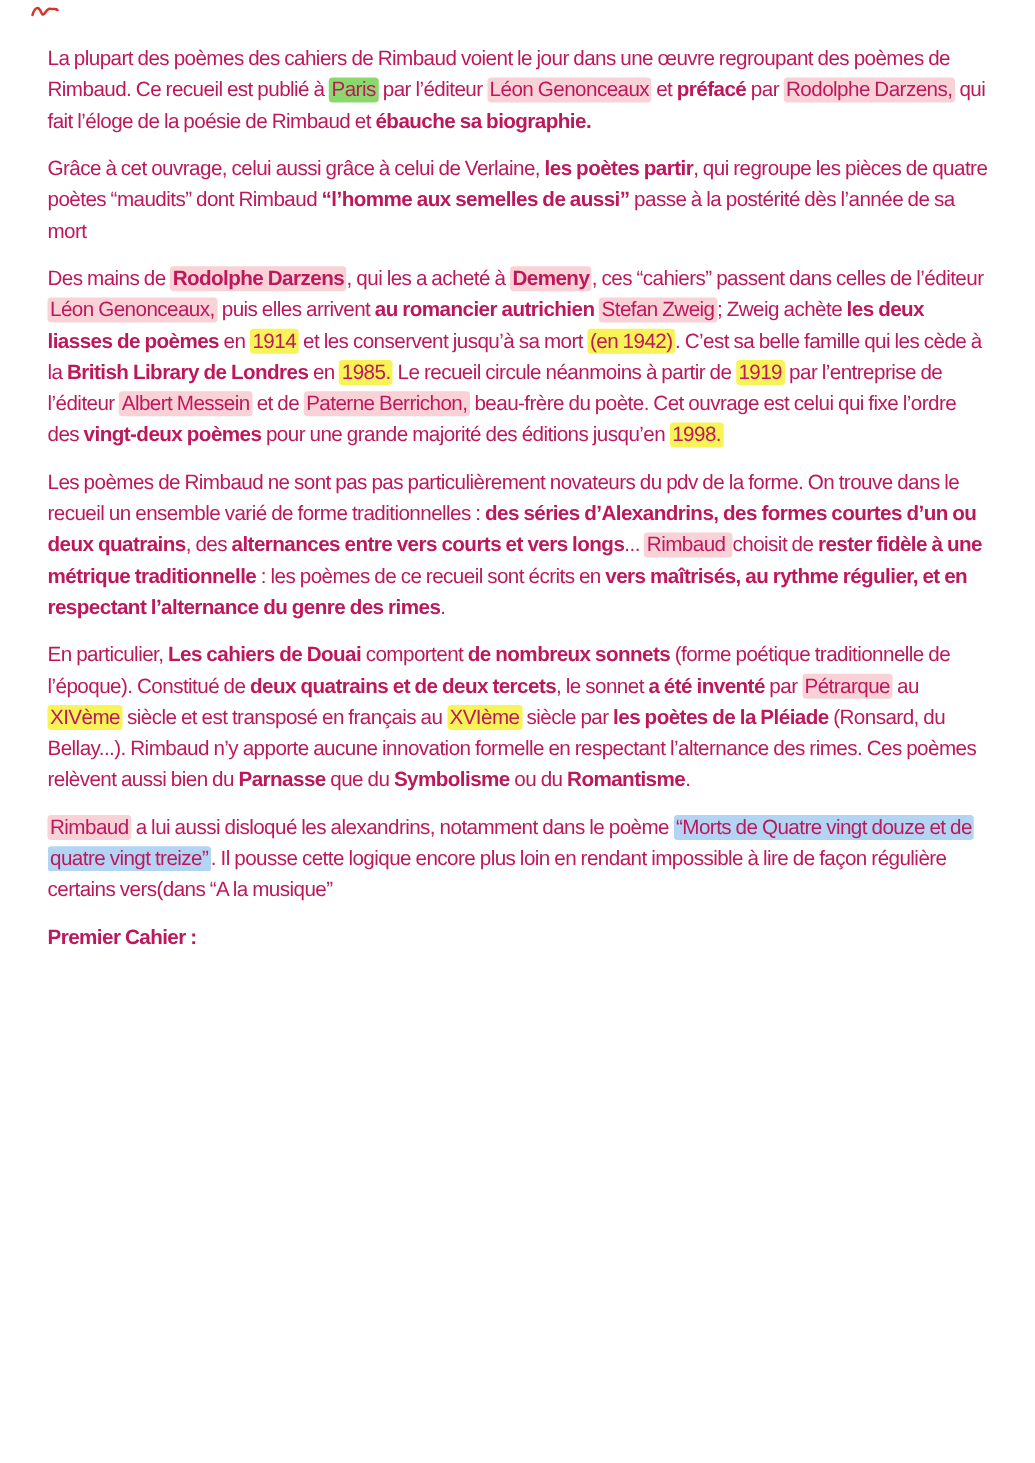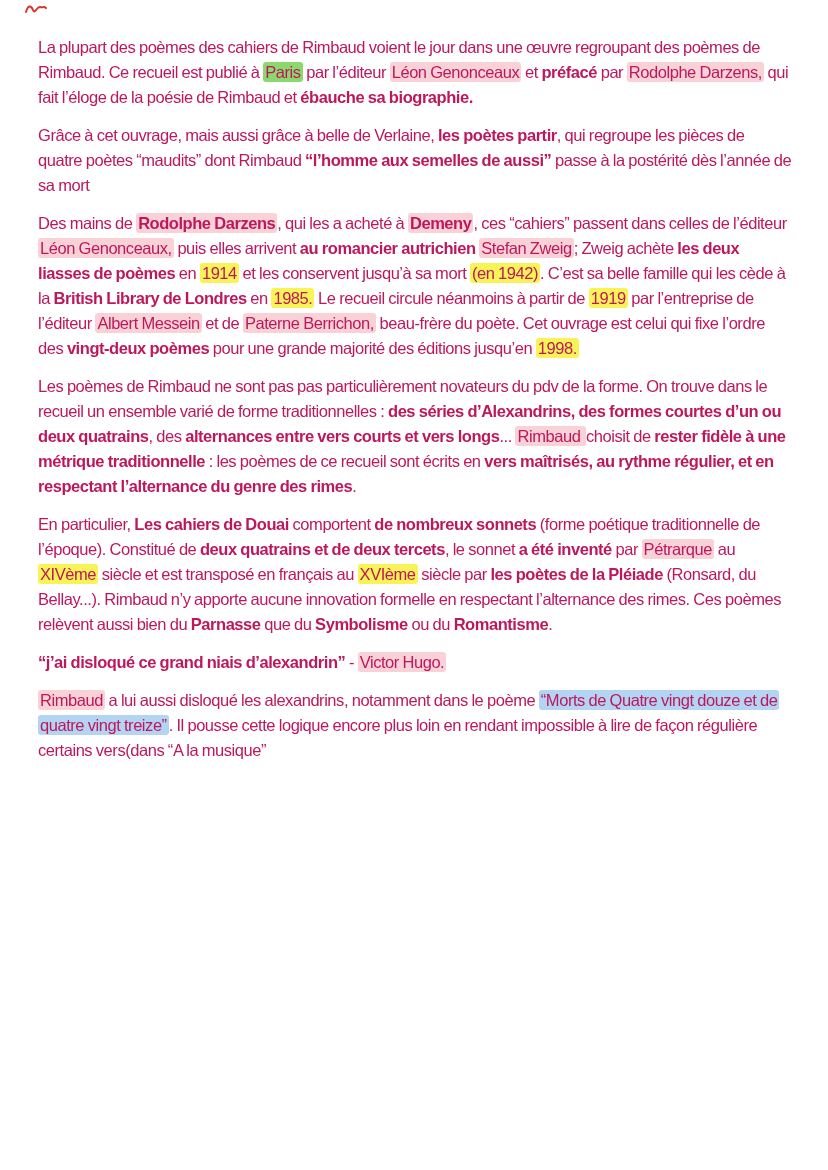--- a/index.html
+++ b/index.html
@@ -55,21 +55,21 @@
 <div class="page">
 
   <div class="pen-mark">
     <svg width="24" height="16" viewBox="0 0 24 16" xmlns="http://www.w3.org/2000/svg">
       <path d="M2 10 C4 3, 7 3, 9 8 C11 13, 13 4, 16 5 C18 6, 20 4, 22 6" fill="none" stroke-width="2" stroke-linecap="round" class="pen-stroke" stroke="#d7362c"></path>
     </svg>
   </div>
 
   <div class="content" style="color: #be185d;">
       <div class="para"><span>La plupart des poèmes des cahiers de Rimbaud voient le jour dans une œuvre regroupant des poèmes de Rimbaud. Ce recueil est publié à </span><span class="hl" style="background-color: rgb(139, 217, 110);">Paris</span><span> par l’éditeur </span><span class="hl" style="background-color: rgb(249, 210, 216);">Léon Genonceaux</span><span> et </span><span class="b">préfacé</span><span> par </span><span class="hl" style="background-color: rgb(249, 210, 216);">Rodolphe Darzens,</span><span> qui fait l’éloge de la poésie de Rimbaud et </span><span class="b">ébauche sa biographie.</span></div>
-      <div class="para"><span>Grâce à cet ouvrage, mais aussi grâce à belle de Verlaine, </span><span class="b">les poètes partir</span><span>, qui regroupe les pièces de quatre poètes “maudits” dont Rimbaud </span><span class="b">“l’homme aux semelles de aussi”</span><span> passe à la postérité dès l’année de sa mort</span></div>
+      <div class="para"><span>Grâce à cet ouvrage, celui aussi grâce à celui de Verlaine, </span><span class="b">les poètes partir</span><span>, qui regroupe les pièces de quatre poètes “maudits” dont Rimbaud </span><span class="b">“l’homme aux semelles de aussi”</span><span> passe à la postérité dès l’année de sa mort</span></div>
       <div class="para"><span>Des mains de </span><span class="b hl" style="background-color: rgb(249, 210, 216);">Rodolphe Darzens</span><span>, qui les a acheté à </span><span class="b hl" style="background-color: rgb(249, 210, 216);">Demeny</span><span>, ces “cahiers” passent dans celles de l’éditeur </span><span class="hl" style="background-color: rgb(249, 210, 216);">Léon Genonceaux,</span><span> puis elles arrivent </span><span class="b">au romancier autrichien</span><span> </span><span class="hl" style="background-color: rgb(249, 210, 216);">Stefan Zweig</span><span>; Zweig achète </span><span class="b">les deux liasses de poèmes</span><span> en </span><span class="hl" style="background-color: rgb(248, 243, 86);">1914</span><span> et les conservent jusqu’à sa mort </span><span class="hl" style="background-color: rgb(248, 243, 86);">(en 1942)</span><span>. C’est sa belle famille qui les cède à la </span><span class="b">British Library de Londres</span><span> en </span><span class="hl" style="background-color: rgb(248, 243, 86);">1985.</span><span> Le recueil circule néanmoins à partir de </span><span class="hl" style="background-color: rgb(248, 243, 86);">1919</span><span> par l’entreprise de l’éditeur </span><span class="hl" style="background-color: rgb(249, 210, 216);">Albert Messein</span><span> et de </span><span class="hl" style="background-color: rgb(249, 210, 216);">Paterne Berrichon,</span><span> beau-frère du poète. Cet ouvrage est celui qui fixe l’ordre des </span><span class="b">vingt-deux poèmes</span><span> pour une grande majorité des éditions jusqu’en </span><span class="hl" style="background-color: rgb(248, 243, 86);">1998.</span></div>
       <div class="para"><span>Les poèmes de Rimbaud ne sont pas pas particulièrement novateurs du pdv de la forme. On trouve dans le recueil un ensemble varié de forme traditionnelles : </span><span class="b">des séries d’Alexandrins, des formes courtes d’un ou deux quatrains</span><span>, des </span><span class="b">alternances entre vers courts et vers longs</span><span>... </span><span class="hl" style="background-color: rgb(249, 210, 216);">Rimbaud </span><span> choisit de </span><span class="b">rester fidèle à une métrique traditionnelle</span><span> : les poèmes de ce recueil sont écrits en </span><span class="b">vers maîtrisés, au rythme régulier, et en respectant l’alternance du genre des rimes</span><span>.</span></div>
       <div class="para"><span>En particulier, </span><span class="b u">Les cahiers de Douai</span><span> comportent </span><span class="b">de nombreux sonnets</span><span> (forme poétique traditionnelle de l’époque). Constitué de </span><span class="b">deux quatrains et de deux tercets</span><span>, le sonnet </span><span class="b">a été inventé</span><span> par </span><span class="hl" style="background-color: rgb(249, 210, 216);">Pétrarque</span><span> au </span><span class="hl" style="background-color: rgb(248, 243, 86);">XIVème</span><span> siècle et est transposé en français au </span><span class="hl" style="background-color: rgb(248, 243, 86);">XVIème</span><span> siècle par </span><span class="b">les poètes de la Pléiade</span><span> (Ronsard, du Bellay...). Rimbaud n’y apporte aucune innovation formelle en respectant l’alternance des rimes. Ces poèmes relèvent aussi bien du </span><span class="b">Parnasse</span><span> que du </span><span class="b">Symbolisme</span><span> ou du </span><span class="b">Romantisme</span><span>.</span></div>
-      <div class="para"><span class="b">“j’ai disloqué ce grand niais d’alexandrin”</span><span> - </span><span class="hl" style="background-color: rgb(249, 210, 216);">Victor Hugo.</span></div>
       <div class="para"><span class="hl" style="background-color: rgb(249, 210, 216);">Rimbaud</span><span> a lui aussi disloqué les alexandrins, notamment dans le poème </span><span class="hl" style="background-color: rgb(179, 213, 243);">“Morts de Quatre vingt douze et de quatre vingt treize”</span><span>. Il pousse cette logique encore plus loin en rendant impossible à lire de façon régulière certains vers(dans “A la musique”</span></div>
+      <div class="para"><span class="b">Premier Cahier :</span></div>
     </div>
 
 </div>
 
 </body></html>

